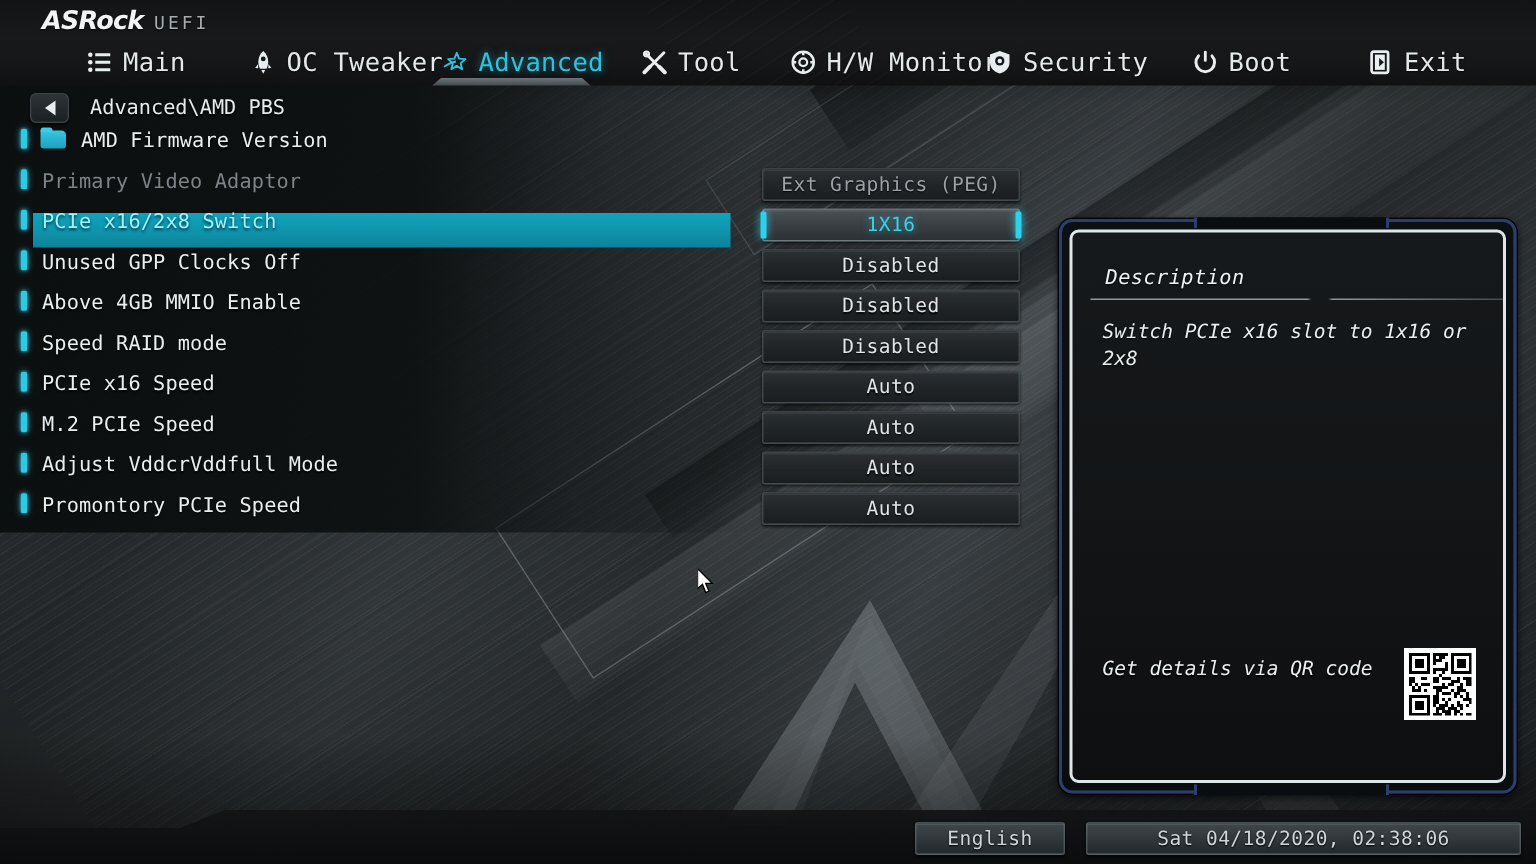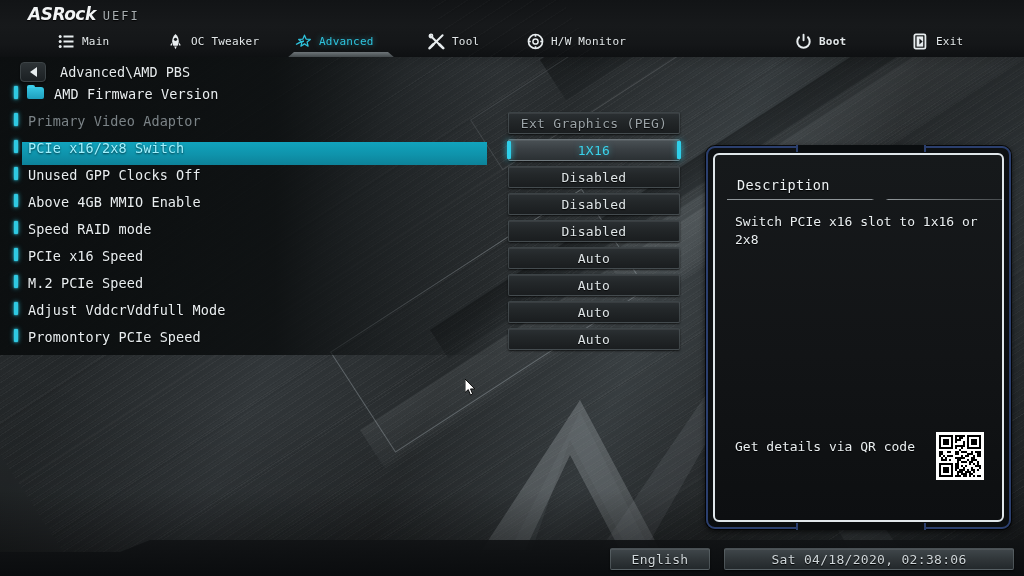--- a/index.html
+++ b/index.html
@@ -100,21 +100,21 @@
   .logo .uefi {
     font-style:normal; font-weight:normal; font-size:12px;
     color:#a7adb0; letter-spacing:2px; margin-left:7px;
     font-family:"DejaVu Sans Mono",monospace;
   }
 
   #tabs { position:absolute; left:0; top:26px; width:1024px; height:31px; }
   .tab {
     position:absolute; top:0; height:31px;
     display:flex; align-items:center; gap:7px;
-    color:#e3e8ea; font-size:11px; letter-spacing:.2px;
+    color:#e3e8ea; font-size:17px; letter-spacing:.2px;
     cursor:pointer;
   }
   .tab .tlabel{ text-shadow:0 1px 1px rgba(0,0,0,.8); }
   .tab.active .tlabel { color:#2ec3dd; text-shadow:0 0 6px rgba(46,195,221,.55); }
   .tab .ic { width:17px; height:17px; display:block; }
   .tab-underline {
     position:absolute; left:-8px; bottom:-1px; width:108px; height:6px;
     background:linear-gradient(180deg,#6d7478,#3c4245);
     clip-path:polygon(7px 0, 101px 0, 108px 6px, 0 6px);
   }
@@ -209,20 +209,21 @@
     position:absolute; inset:0;
     border:2px solid #2b3f6e; border-radius:9px;
     background:linear-gradient(180deg,#0d1013,#0a0d0f);
     box-shadow:0 0 0 1px rgba(0,0,0,.8), 0 2px 6px rgba(0,0,0,.8);
   }
   .d-inner {
     position:absolute; left:5px; top:5px; right:5px; bottom:5px;
     border:2px solid #dfe6ea; border-radius:6px;
     background:linear-gradient(180deg,#16191b 0%,#121416 55%,#0d0f11 100%);
     overflow:hidden;
+    font-style:italic;
   }
   .d-notch-top {
     position:absolute; left:88px; top:-3px; width:130px; height:7px;
     background:#0a0d0f; border-left:2px solid #2b3f6e; border-right:2px solid #2b3f6e;
   }
   .d-notch-bot {
     position:absolute; left:88px; bottom:-3px; width:130px; height:7px;
     background:#0a0d0f; border-left:2px solid #2b3f6e; border-right:2px solid #2b3f6e;
   }
   .d-title {
@@ -341,21 +342,29 @@
         <span class="tlabel">Tool</span>
       </div>
       <div class="tab" style="left: 527px;">
         <svg class="ic" viewBox="0 0 17 17">
         <circle cx="8.5" cy="8.5" r="7" fill="none" stroke="#e8edef" stroke-width="1.7"></circle>
         <circle cx="8.5" cy="8.5" r="2.6" fill="none" stroke="#e8edef" stroke-width="1.5"></circle>
         <path d="M8.5 1.2v2.6M8.5 13.2v2.6M1.2 8.5h2.6M13.2 8.5h2.6" stroke="#e8edef" stroke-width="1.7"></path>
         </svg>
         <span class="tlabel">H/W Monitor</span>
       </div>
-      <div class="tab" style="left: 795px; font-weight: bold;">
+      <div class="tab" style="left: 658px;">
+        <svg class="ic" viewBox="0 0 17 17">
+        <path d="M8.5 1 15 3.3v5.2c0 4-2.7 6.4-6.5 7.5C4.7 14.9 2 12.5 2 8.5V3.3z" fill="#e8edef"></path>
+        <circle cx="8.5" cy="7.6" r="3.1" fill="#15181a"></circle>
+        <circle cx="8.5" cy="7.6" r="1.5" fill="#e8edef"></circle>
+        </svg>
+        <span class="tlabel">Security</span>
+      </div>
+      <div class="tab" style="left: 795px;">
         <svg class="ic" viewBox="0 0 17 17">
         <path d="M4 4.3a6.2 6.2 0 1 0 9 0" fill="none" stroke="#e8edef" stroke-width="2" stroke-linecap="round"></path>
         <rect x="7.6" y="0.8" width="1.9" height="7.4" rx=".9" fill="#e8edef"></rect>
         </svg>
         <span class="tlabel">Boot</span>
       </div>
       <div class="tab" style="left: 912px;">
         <svg class="ic" viewBox="0 0 17 17">
         <rect x="2.4" y="1.4" width="11" height="14.2" rx="1.4" fill="none" stroke="#e8edef" stroke-width="1.8"></rect>
         <rect x="4.6" y="3.4" width="6.6" height="10.2" fill="#e8edef"></rect>

